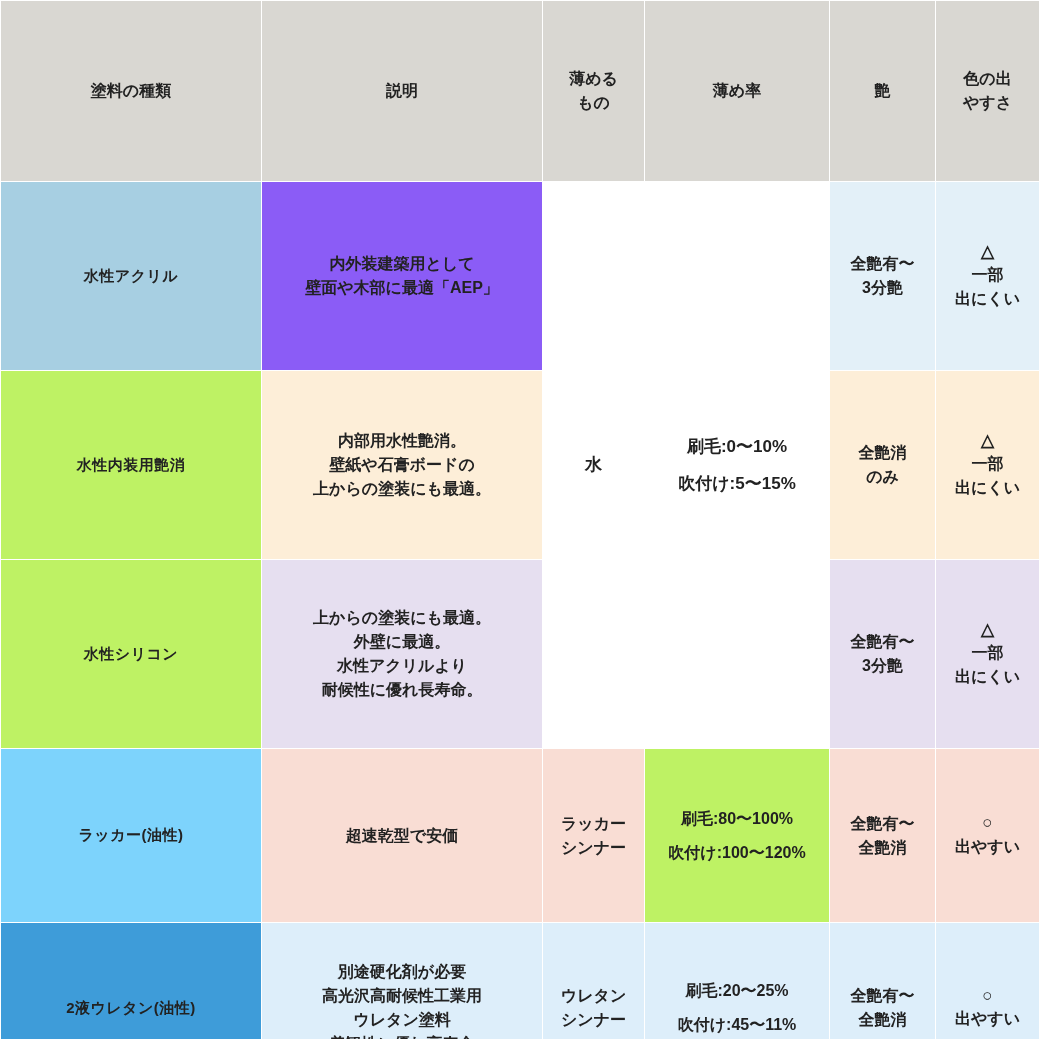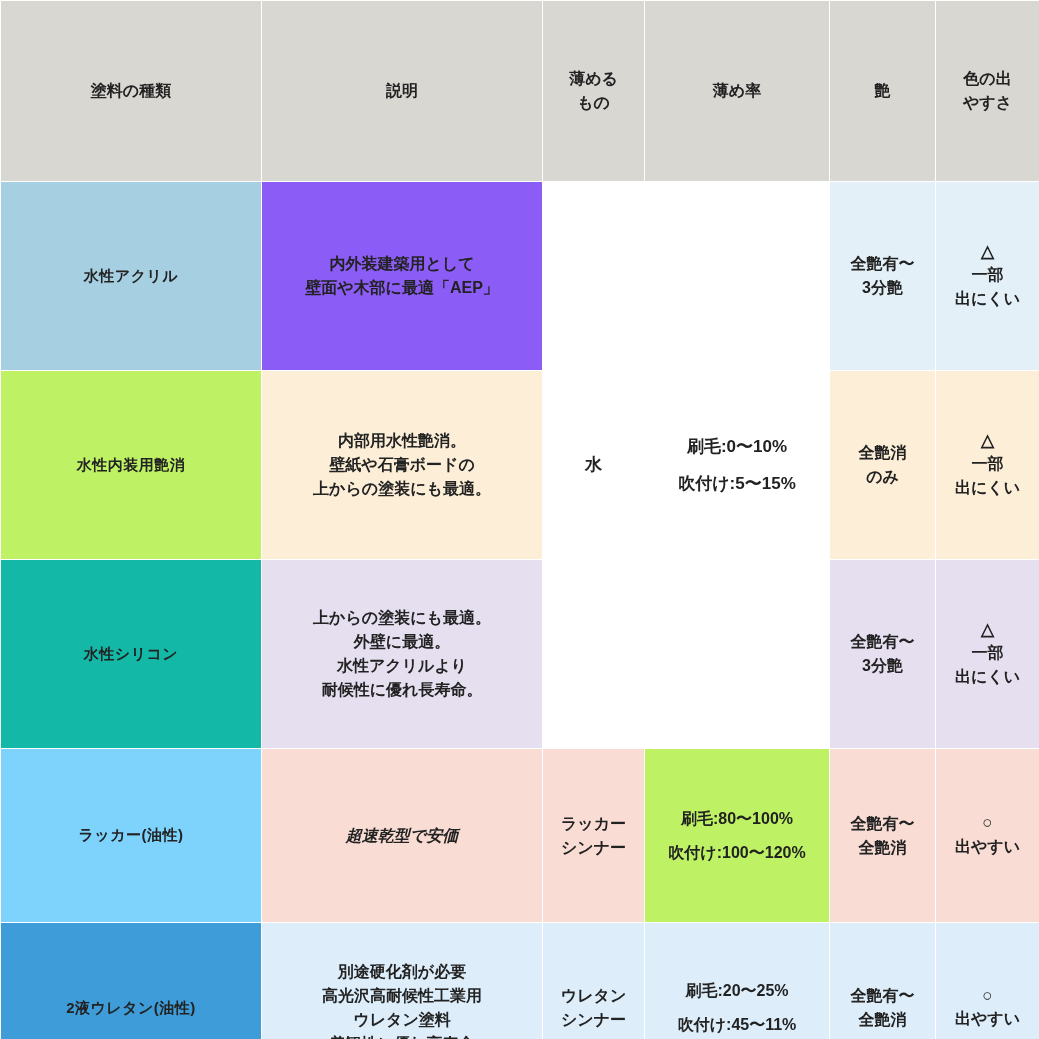--- a/index.html
+++ b/index.html
@@ -47,30 +47,30 @@
   }
 
   
   td.type-cell {
     font-size: 15px;
     letter-spacing: 0.5px;
     margin-top: 28px;
   }
   td.type-acryl    { background: #a7cfe2; }
   td.type-naiso    { background: #bef264; }
-  td.type-silicon  { background: #14b8a6; }
+  td.type-silicon  { background: #bef264; }
   td.type-lacquer  { background: #7dd3fc; }
   td.type-urethane { background: #3e9cd9; }
 
   
   td.desc-cell { font-size: 16px; }
   td.desc-acryl    { background: #8b5cf6; }
   td.desc-naiso    { background: #fdeed8; }
   td.desc-silicon  { background: #e6dff0; }
-  td.desc-lacquer  { background: #f9ddd4; font-style: italic; }
+  td.desc-lacquer  { background: #f9ddd4; }
   td.desc-urethane { background: #ddeefa; }
 
   
   td.white-cell {
     background: #ffffff;
     font-size: 17px;
   }
   td.rate-cell-white {
     background: #ffffff;
     font-size: 17px;

